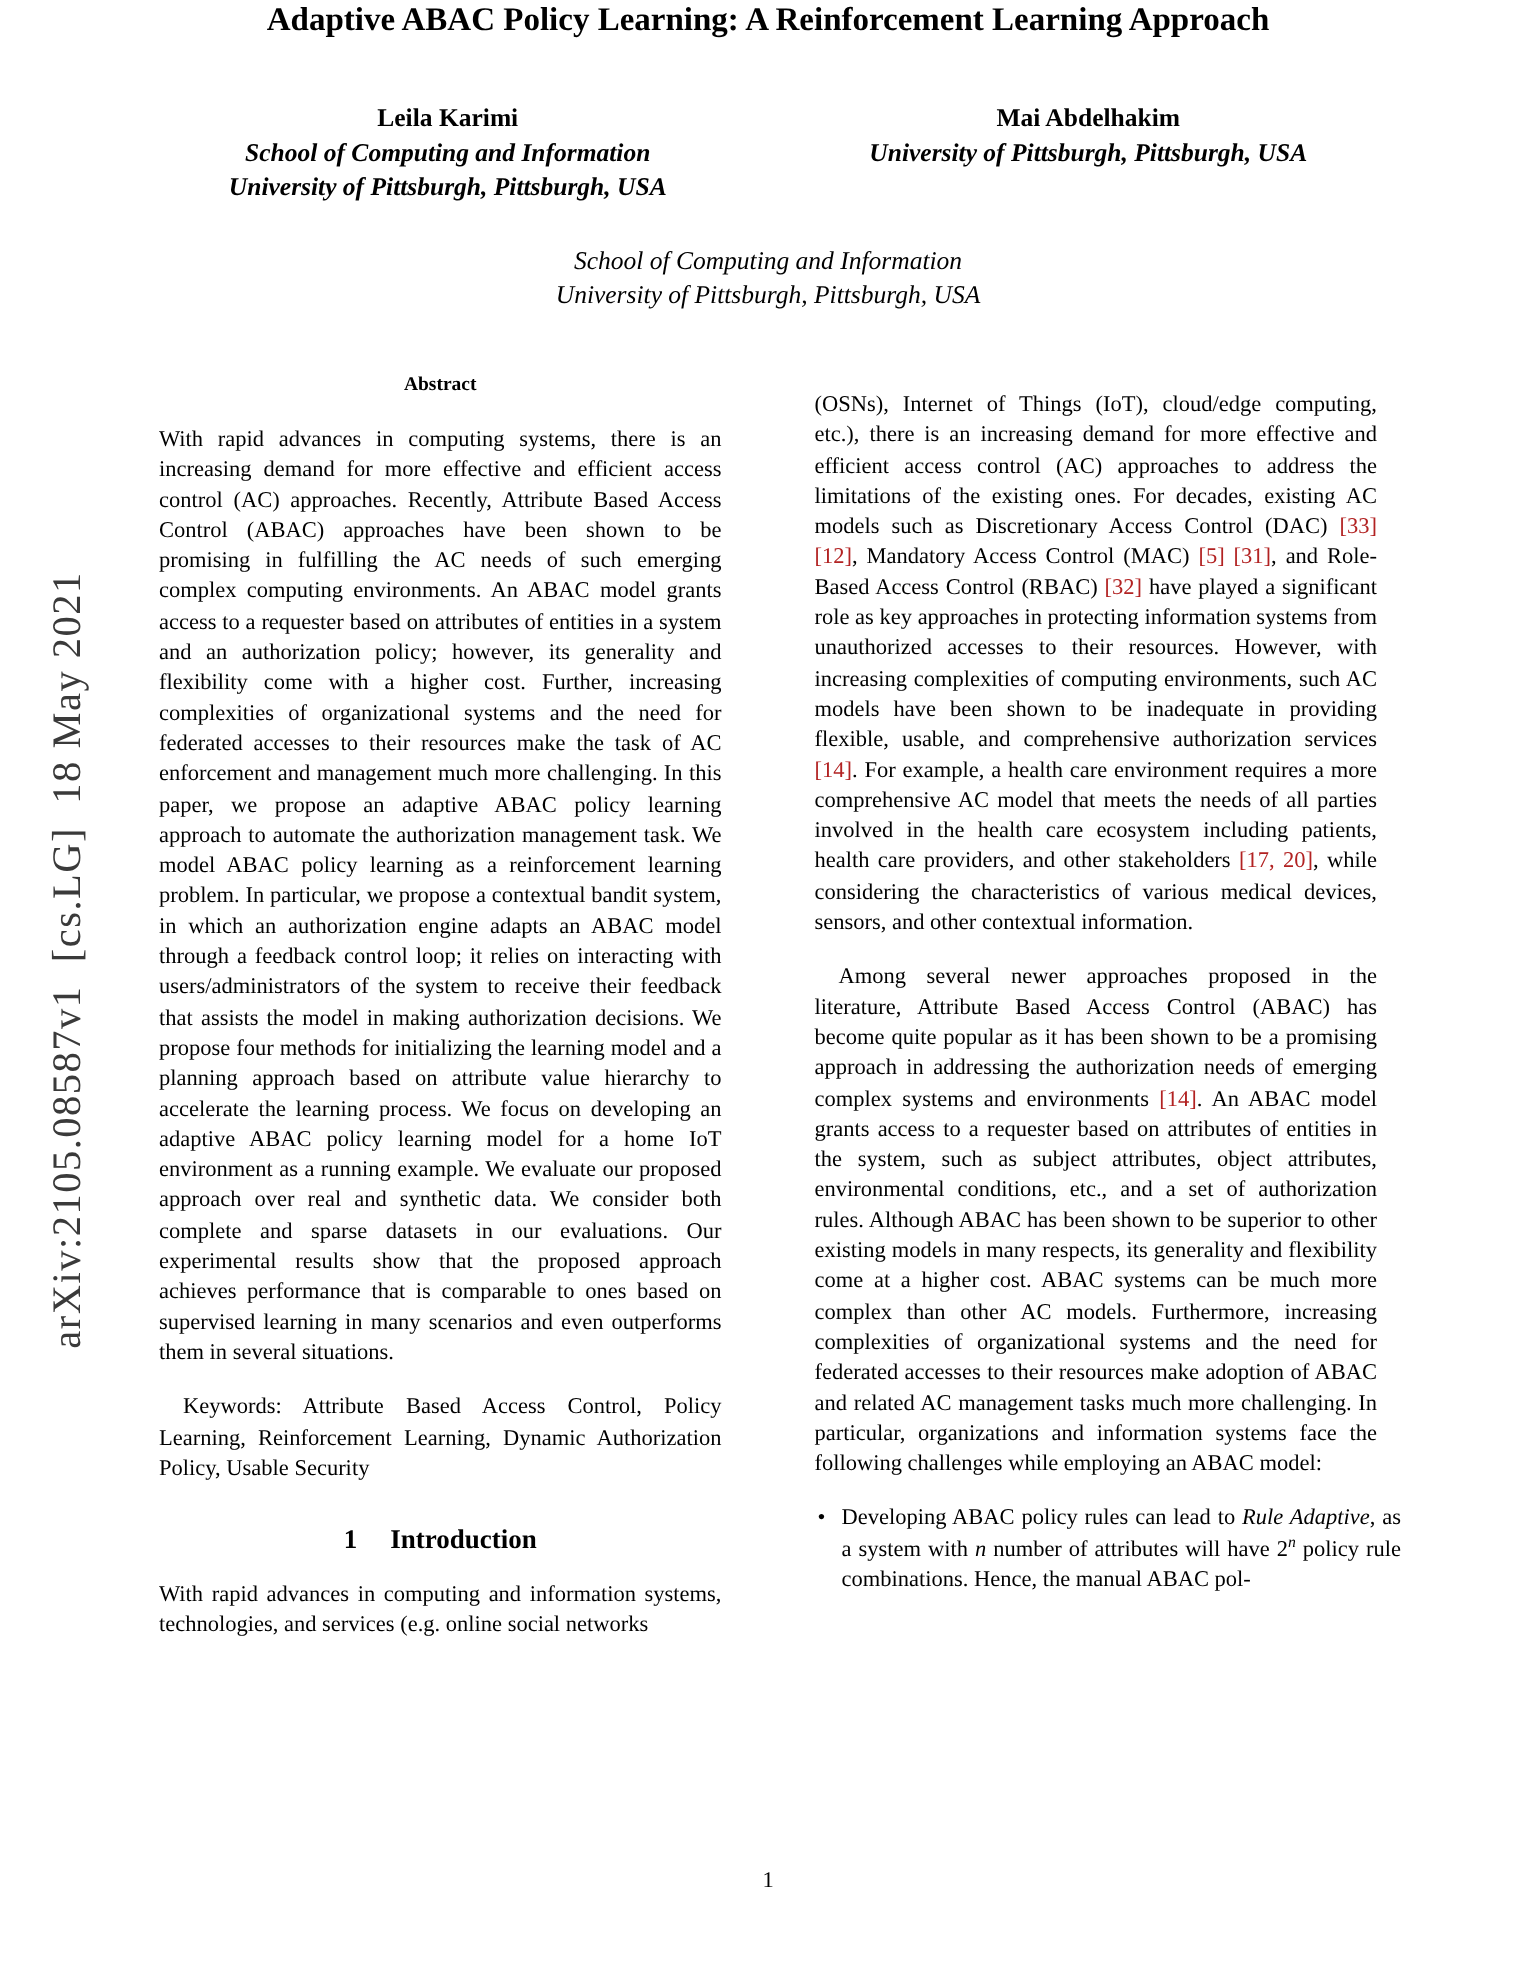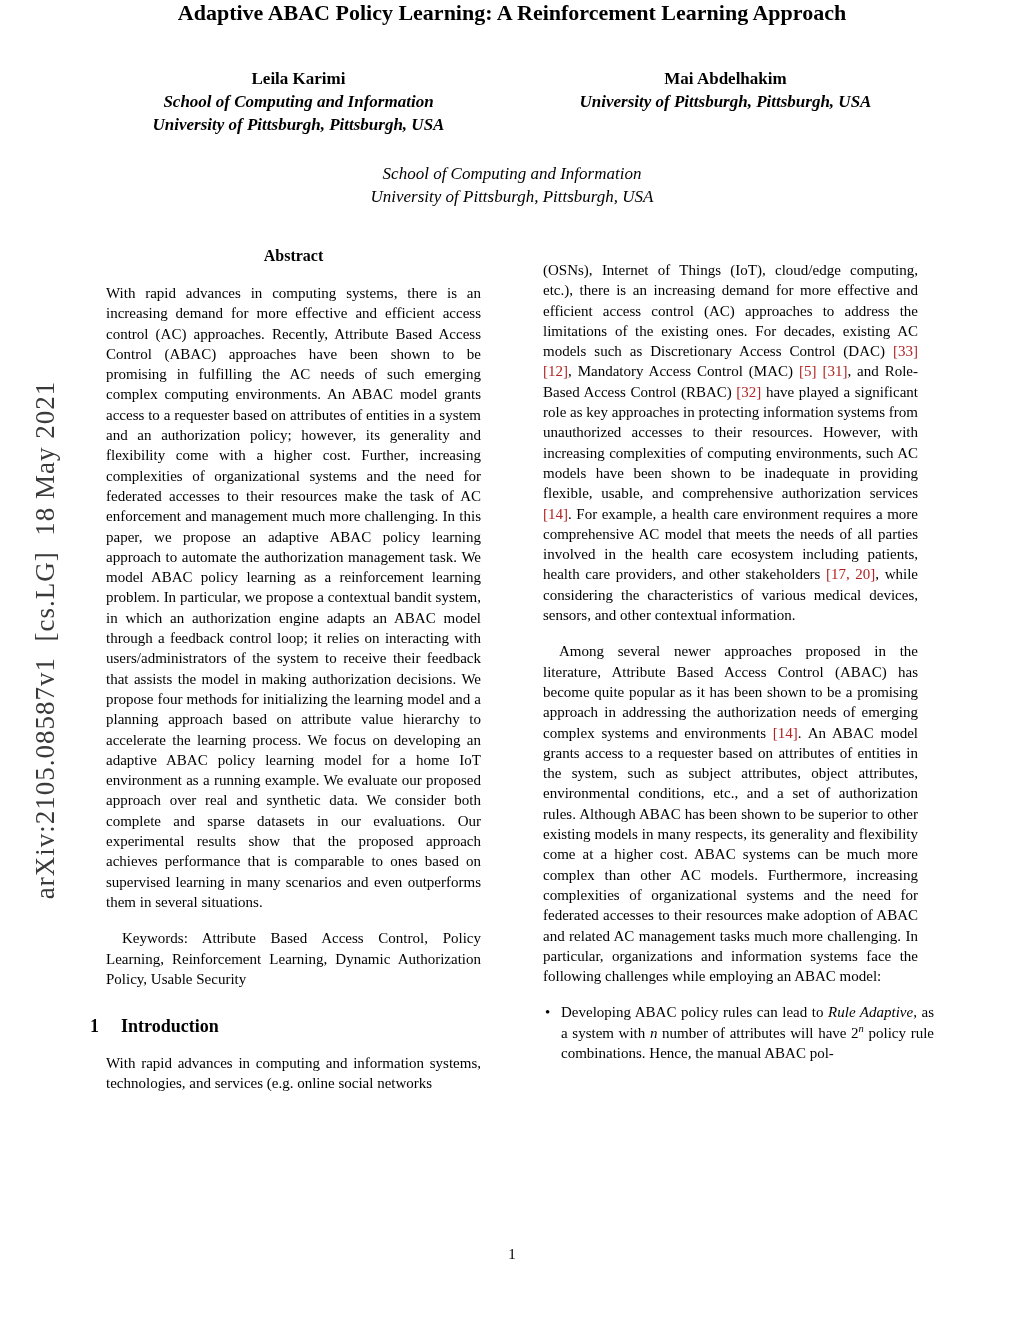--- a/index.html
+++ b/index.html
@@ -34,26 +34,26 @@
   .columns { display: flex; gap: 30px; margin: 36px 90px 0; }
   .col {
     width: 412px;
     font-size: 15px;
     line-height: 20.3px;
     text-align: justify;
     hyphens: auto;
     -webkit-hyphens: auto;
   }
   .col p { margin: 16px; }
-  .abstract-heading { text-align: center; font-weight: bold; font-size: 16px; line-height: 23px; margin-bottom: 4px; }
+  .abstract-heading { text-align: center; font-weight: bold; font-size: 13px; line-height: 23px; margin-bottom: 4px; }
   p.noindent { text-indent: 0; }
   p.indent { text-indent: 16px; margin-top: 3px; }
   .keywords { text-indent: 16px; margin-top: 2px; }
   .keywords b { font-weight: normal; }
-  .section-heading { font-size: 18px; font-weight: bold; text-align: left; margin: 26px 0 16px; line-height: 22px; }
+  .section-heading { font-size: 18px; font-weight: bold; text-align: center; margin: 26px 0 16px; line-height: 22px; }
   .section-heading .num { margin-right: 22px; }
   .cite { color: var(--cite-color, #b22222); }
   ul.bullets { list-style: none; margin-top: 12px; }
   ul.bullets li { position: relative; padding-left: 34px; }
   ul.bullets li::before { content: "\2022"; position: absolute; left: 18px; }
   sup { font-size: 70%; line-height: 0; }
   .page-number { position: absolute; bottom: 62px; left: 0; width: 100%; text-align: center; font-size: 15px; }
 </style>
 </head>
 <body>

